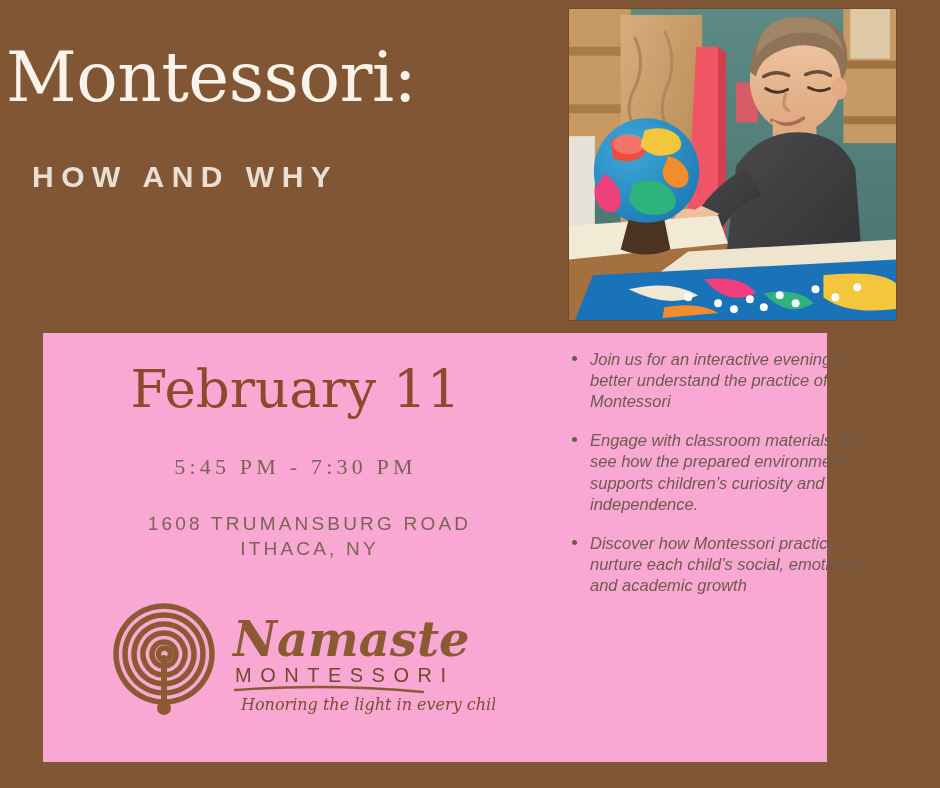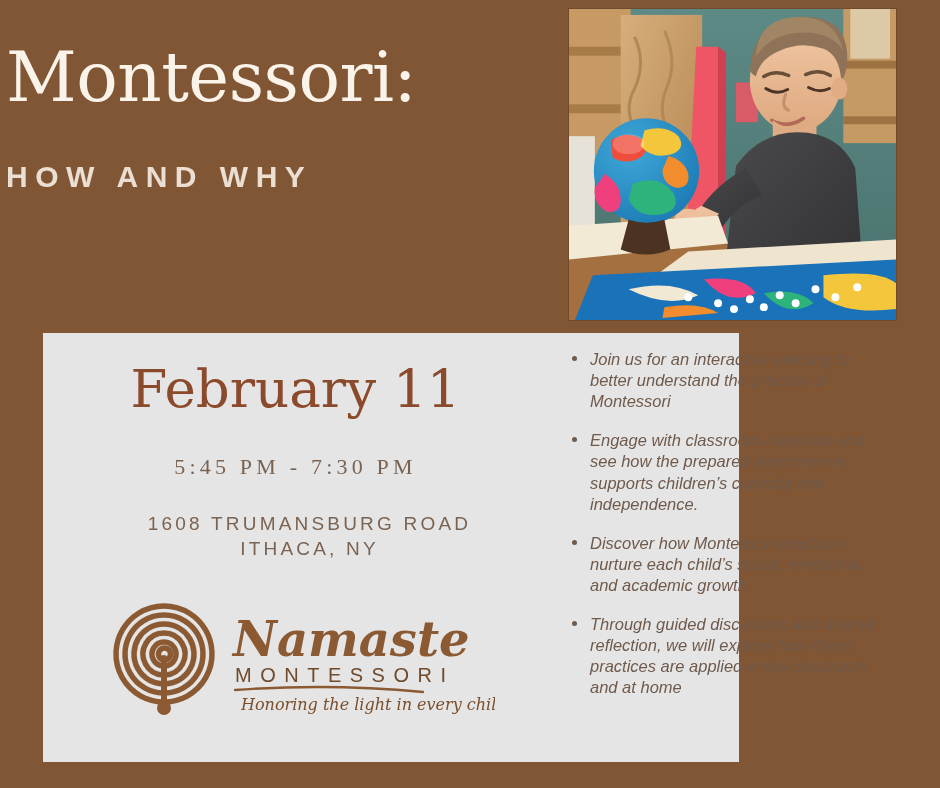--- a/index.html
+++ b/index.html
@@ -33,22 +33,22 @@
     font-family: "DejaVu Serif", "Liberation Serif", serif;
     font-size: 69px;
     line-height: 1.02;
     font-weight: 400;
     color: #faf3ea;
     letter-spacing: -0.5px;
     margin: 0;
     padding: 0 0 0 6px;
   }
   .subtitle {
-    margin: 44px 0 0 0;
-    padding: 0 0 0 6px;
+    margin: 44px 0 0 8px;
+    padding: 0 0 0 24px;
     font-family: "Liberation Sans", sans-serif;
     font-size: 30px;
     font-weight: bold;
     letter-spacing: 7.5px;
     line-height: 1.42;
     color: #eadfd2;
   }
   .subtitle .sub-line {
     display: block;
   }
@@ -69,23 +69,23 @@
     display: block;
     width: 100%;
     height: 100%;
   }
 
   
   .panel {
     position: absolute;
     left: 43px;
     top: 333px;
-    width: 696px;
+    width: 784px;
     height: 429px;
-    background: #e5e5e5;
+    background: #f9a8d4;
   }
 
   
   .panel-left {
     position: absolute;
     left: 0;
     top: 0;
     width: 505px;
     height: 429px;
     text-align: center;
@@ -331,21 +331,17 @@
           <span>Join us for an interactive evening to better understand the practice of Montessori</span>
         </li>
         <li>
           <span class="dot"></span>
           <span>Engage with classroom materials and see how the prepared environment supports children’s curiosity and independence.</span>
         </li>
         <li>
           <span class="dot"></span>
           <span>Discover how Montessori practices nurture each child’s social, emotional, and academic growth</span>
         </li>
-        <li>
-          <span class="dot"></span>
-          <span>Through guided discussion and shared reflection, we will explore how these practices are applied in the classroom and at home</span>
-        </li>
       </ul>
     </div>
 
   </div>
 </div>
 
 </body></html>

